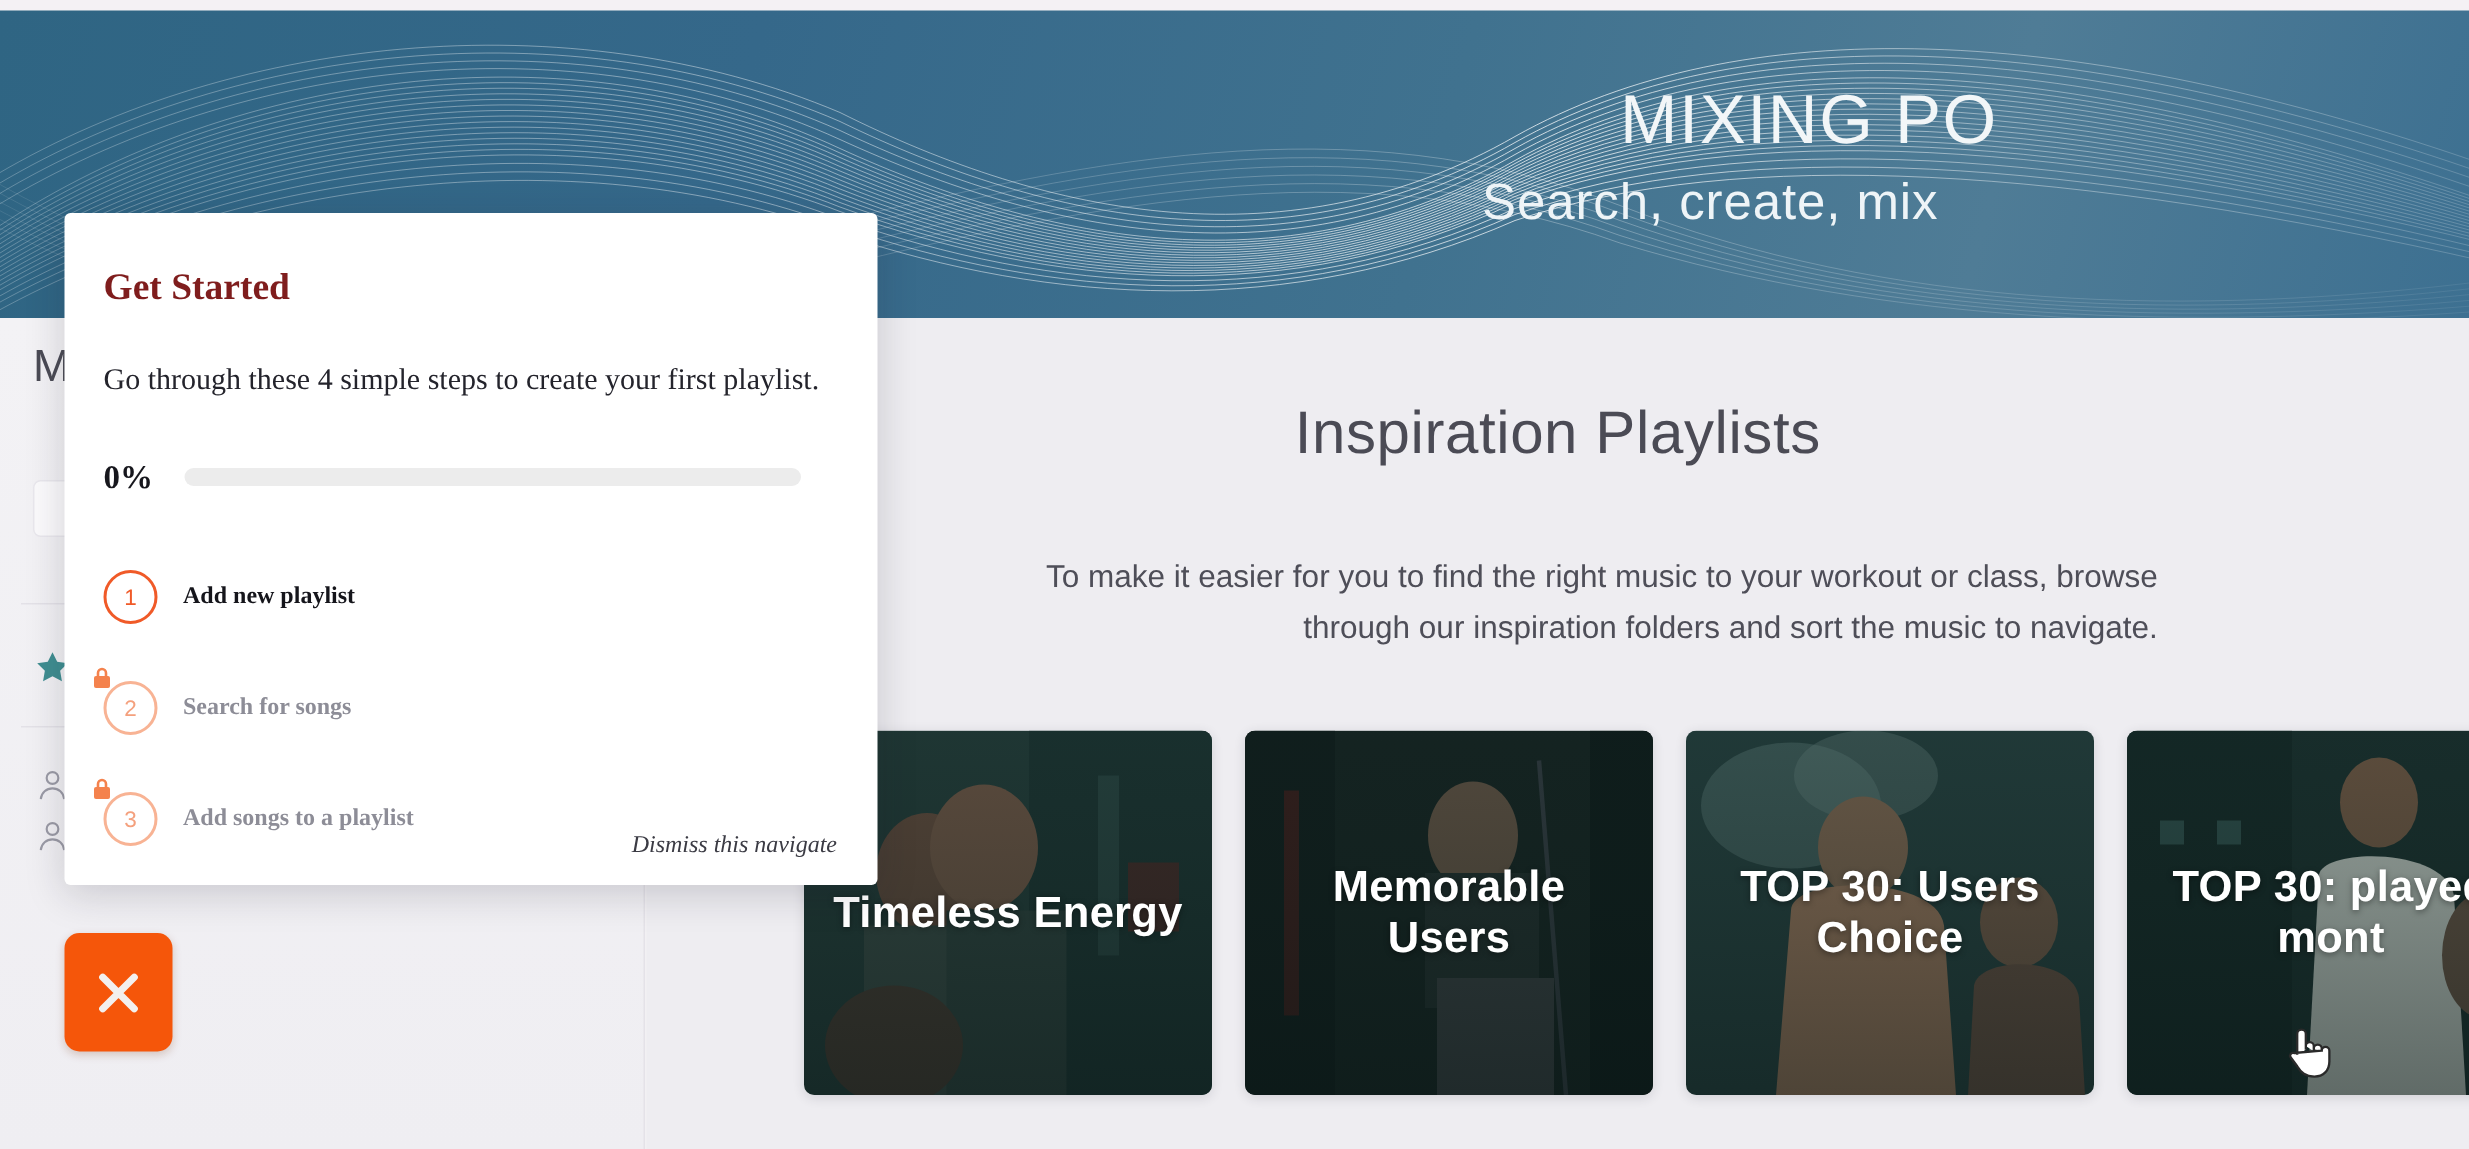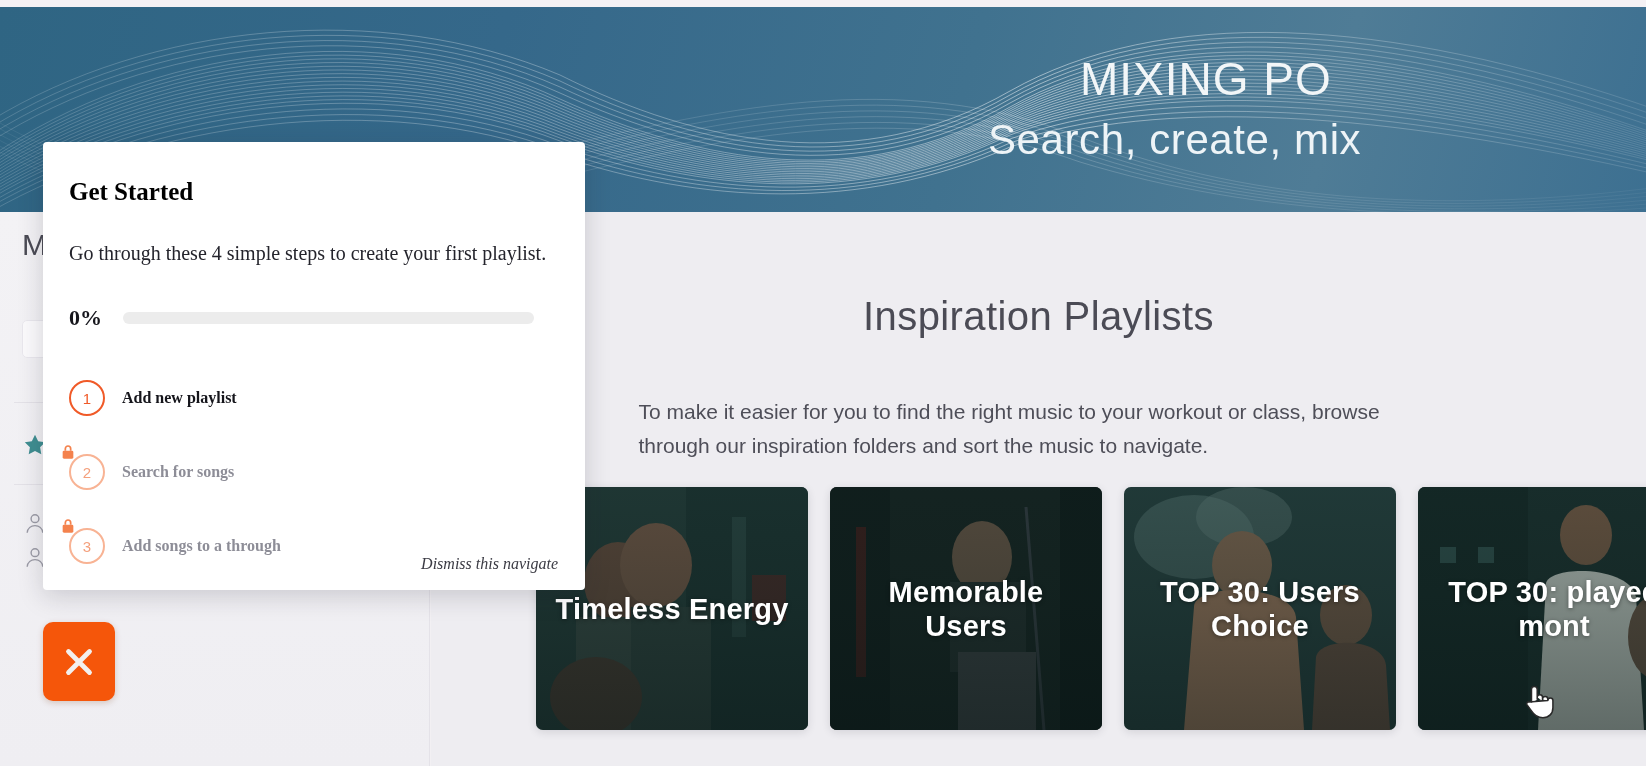--- a/index.html
+++ b/index.html
@@ -27,21 +27,21 @@
   .hero svg { position:absolute; left:0; top:0; width:1646px; height:205px; }
   .hero-text {
     position:absolute; right:0; top:48px; width:700px;
     text-align:left; padding-left:134px; color:#ffffff;
   }
   .hero-title {
     font-size:46px; font-weight:400; letter-spacing:1px;
     line-height:1.05; white-space:nowrap; color:#f2f6f8;
   }
   .hero-sub {
-    margin-top:13px; font-size:42px; font-weight:400;
+    margin-top:13px; font-size:34px; font-weight:400;
     letter-spacing:.6px; white-space:nowrap; color:#eef4f7;
     margin-left:-92px;
   }
 
   
   .sidebar {
     position:absolute; left:0; top:212px; width:430px; height:554px;
     background:linear-gradient(180deg,#f3f2f5 0%,#efeef2 100%);
     border-right:1px solid #e4e2e8;
   }
@@ -59,27 +59,27 @@
   }
   .side-item { position:absolute; left:22px; display:flex; align-items:center; gap:12px; }
   .side-ico { width:26px; height:26px; display:block; }
   .side-label { font-size:15px; color:#6c6c78; white-space:nowrap; }
 
   
   .main {
     position:absolute; left:431px; top:212px; width:1215px; height:554px;
     background:#eeedf1;
   }
-  .main-head { text-align:center; padding-top:82px; }
+  .main-head { text-align:center; padding-top:55px; }
   .main-title {
     font-size:40px; font-weight:400; color:#4b4b55; letter-spacing:.4px;
   }
   .main-desc {
     margin:56px auto 0; max-width:800px;
-    font-size:21px; line-height:1.62; color:#4e4e58; text-align:left;
+    font-size:21px; line-height:1.62; color:#4e4e58; text-align:right;
   }
 
   
   .cards {
     position:absolute; left:105px; top:275px;
     display:flex; gap:22px;
   }
   .card {
     position:relative; width:272px; height:243px;
     border-radius:7px; overflow:hidden; flex:0 0 auto;
@@ -102,21 +102,21 @@
 
   
   .checklist {
     position:absolute; left:43px; top:142px; width:542px; height:448px;
     background:#ffffff; border-radius:4px;
     box-shadow:0 6px 26px rgba(25,28,45,.18);
     padding:36px 29px 0 26px;
     font-family:"Liberation Serif", serif;
     z-index:40;
   }
-  .cl-title { font-size:25px; font-weight:700; color:#000000; }
+  .cl-title { font-size:25px; font-weight:700; color:#7f1d1d; }
   .cl-desc { margin-top:36px; font-size:20px; color:#24242c; }
   .cl-progress-row { margin-top:40px; display:flex; align-items:center; gap:21px; }
   .cl-pct { font-size:22px; font-weight:700; color:#17171d; }
   .cl-track {
     flex:1; height:12px; border-radius:6px; background:#ececec;
     margin-right:22px; overflow:hidden;
   }
   .cl-fill { height:100%; background:#f05a28; border-radius:6px; }
 
   .cl-steps { margin-top:30px; }
@@ -354,21 +354,21 @@
       </div>
 
       <div class="cl-step locked">
         <div class="cl-badge locked">
           <svg class="cl-lock" viewBox="0 0 24 24">
             <rect x="4" y="10" width="16" height="12" rx="2" fill="#f4824d"></rect>
             <path d="M8 10V7a4 4 0 0 1 8 0v3" fill="none" stroke="#f4824d" stroke-width="2.6"></path>
           </svg>
           <span>3</span>
         </div>
-        <div class="cl-steplabel">Add songs to a through</div>
+        <div class="cl-steplabel">Add songs to a playlist</div>
       </div>
 
     </div>
 
     <div class="cl-dismiss">Dismiss this navigate</div>
   </div>
 
   <div class="fab">
     <svg viewBox="0 0 24 24">
       <path d="M5 5 L19 19 M19 5 L5 19" stroke="#f3f0ee" stroke-width="3.2" stroke-linecap="round"></path>

